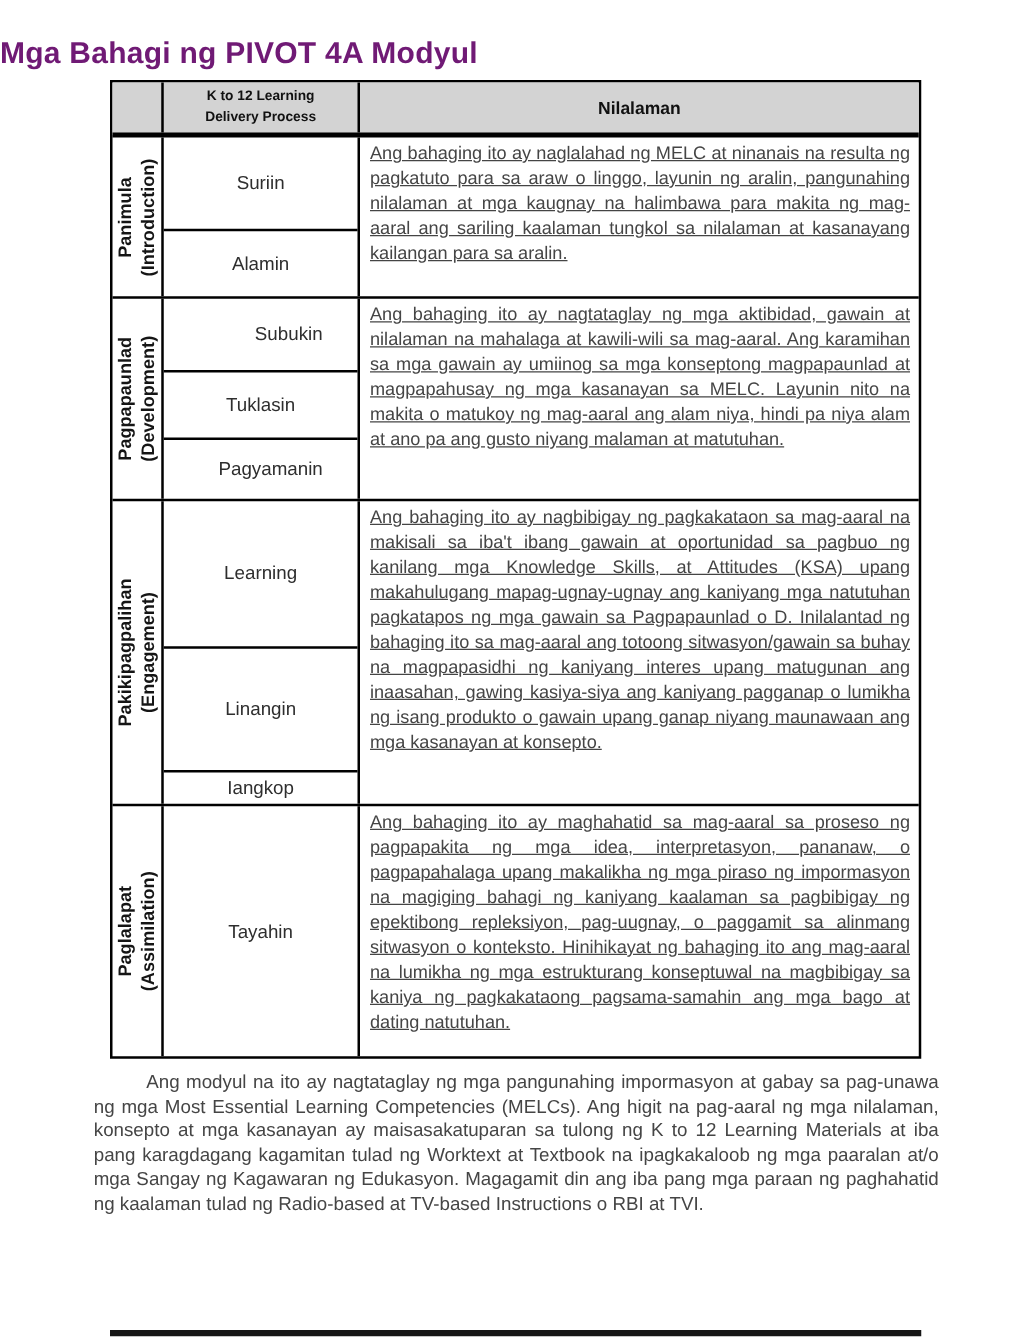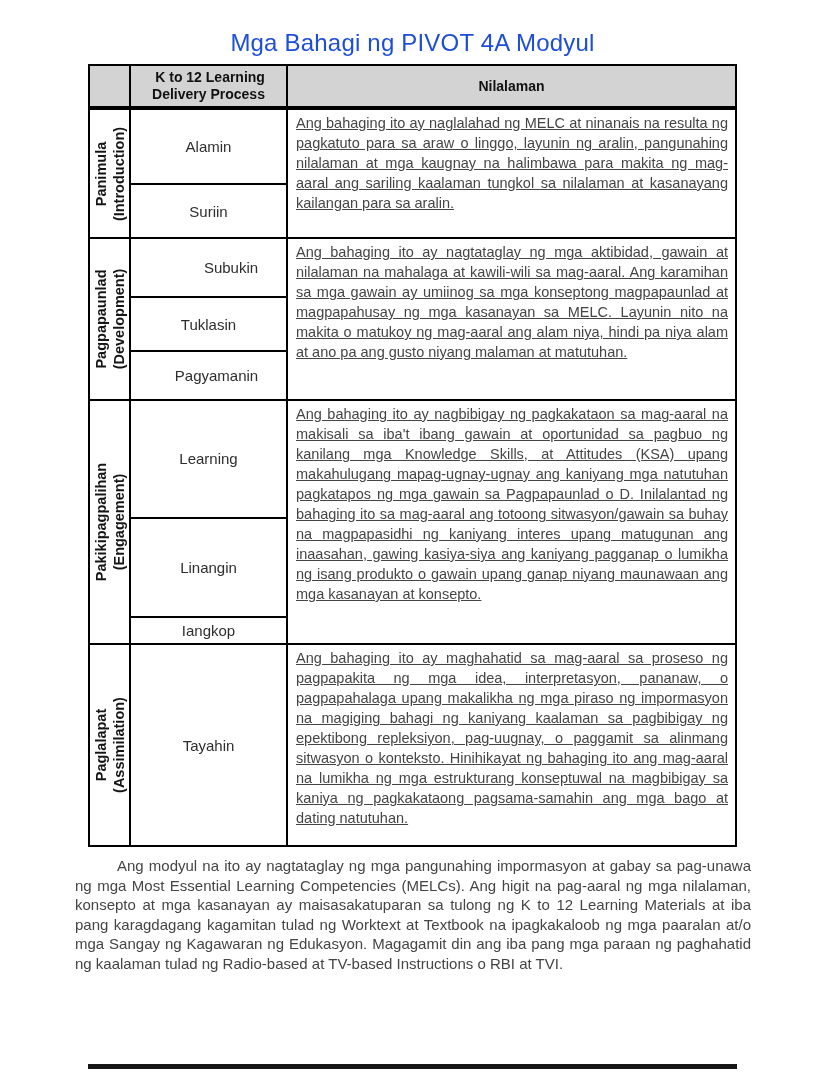--- a/index.html
+++ b/index.html
@@ -7,41 +7,40 @@
   .page {
     position: relative;
     width: 825px;
     height: 1075px;
     background: #ffffff;
     font-family: "Liberation Sans", sans-serif;
     overflow: hidden;
   }
   .page-title {
     padding-top: 29px;
-    text-align: center;
     font-size: 24px;
-    font-weight: normal;
-    color: #1d4ed8;
+    font-weight: bold;
+    color: #701a75;
     letter-spacing: 0.2px;
   }
   
   .pivot-table {
     position: absolute;
     left: 88px;
     top: 64px;
     width: 649px;
     border: 2px solid #000000;
     background: #ffffff;
   }
   .header-row { display: flex; background: #d3d3d3; border-bottom: 2px solid #000; }
   .h-stage  { width: 41px; border-right: 2px solid #000; }
   .h-process {
     width: 157px; border-right: 2px solid #000;
     display: flex; align-items: center; justify-content: center;
-    text-align: right; font-weight: bold; font-size: 14px; color: #111;
+    text-align: center; font-weight: bold; font-size: 11px; color: #111;
     line-height: 17px; white-space: pre-line; padding: 3px 0;
   }
   .h-content {
     flex: 1; display: flex; align-items: center; justify-content: center;
     font-weight: bold; font-size: 14px; color: #111;
   }
   .group { display: flex; border-top: 2px solid #000; }
   .group:first-of-type { border-top: none; }
   .stage-cell { width: 41px; border-right: 2px solid #000; position: relative; }
   .stage-label {
@@ -108,22 +107,22 @@
     </div>
 
     <div class="group g1">
       <div class="stage-cell">
         <div class="stage-label">
           <div>Panimula</div>
           <div>(Introduction)</div>
         </div>
       </div>
       <div class="process-cell">
+        <div class="step">Suriin</div>
         <div class="step">Alamin</div>
-        <div class="step">Suriin</div>
       </div>
       <div class="content-cell">Ang bahaging ito ay naglalahad ng MELC at ninanais na resulta ng pagkatuto para sa araw o linggo, layunin ng aralin, pangunahing nilalaman at mga kaugnay na halimbawa para makita ng mag-aaral ang sariling kaalaman tungkol sa nilalaman at kasanayang kailangan para sa aralin.</div>
     </div>
 
     <div class="group g2">
       <div class="stage-cell">
         <div class="stage-label">
           <div>Pagpapaunlad</div>
           <div>(Development)</div>
         </div>

